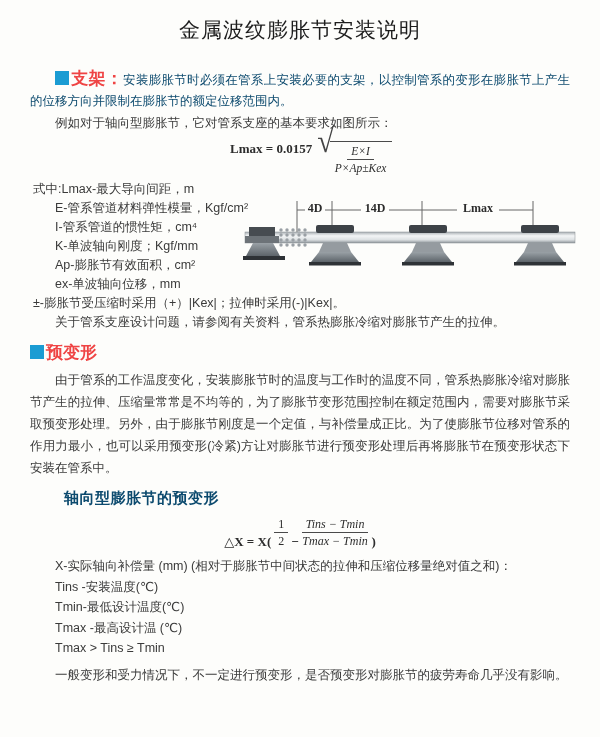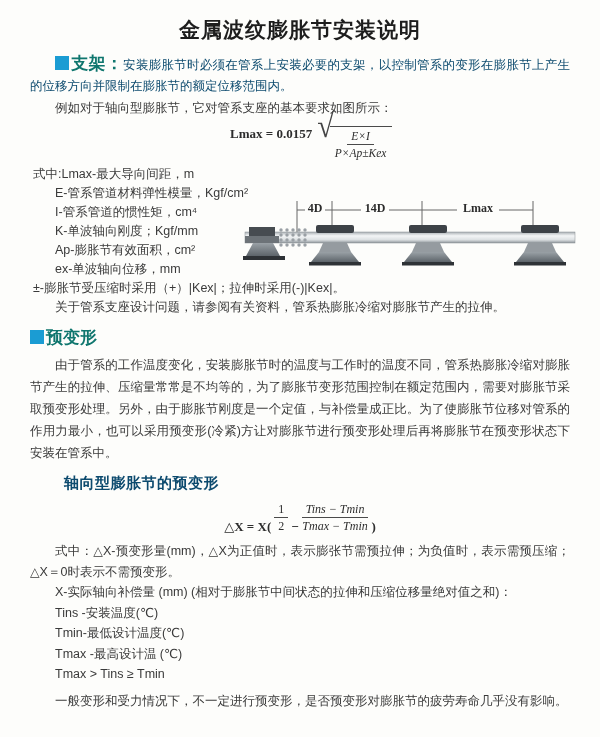--- a/index.html
+++ b/index.html
@@ -3,26 +3,26 @@
 <meta charset="utf-8">
 <style>
   html,body{margin:0;padding:0;}
   body{
     width:600px;height:737px;overflow:hidden;background:#fdfdfb;
     font-family:"Liberation Sans","DejaVu Sans",sans-serif;
     color:#3a3a3a;font-size:12.5px;position:relative;
   }
   .page{padding:12px 30px 0 30px;position:relative;}
   h1.title{
-    margin:4px 0 9px 0;text-align:center;color:#1d1d1d;
-    font-size:21px;font-weight:bold;letter-spacing:1px;
+    margin:4px 0 24px 0;text-align:center;color:#1d1d1d;
+    font-size:21px;font-weight:normal;letter-spacing:1px;
   }
   .para{line-height:21px;margin:0;text-align:justify;}
   .indent2{text-indent:2em;}
-  .sec-head{color:#0f766e;font-size:17px;font-weight:bold;}
+  .sec-head{color:#ef4444;font-size:17px;font-weight:bold;}
   .bullet{
     display:inline-block;width:14px;height:14px;background:#1b9cd3;
     vertical-align:-1px;margin-right:2px;
   }
   .support-lead{line-height:21px;margin:2px 0 0 0;text-align:justify;}
   .support-lead .lead-text{color:#0c4a6e;}
   .example-line{margin:1px 0 0 0;line-height:21px;text-indent:2em;}
 
   
   .formula{font-family:"Liberation Serif","DejaVu Serif",serif;color:#2d2d2d;}
@@ -102,21 +102,20 @@
     </span>
     <span class="ftok">−</span>
     <span class="frac">
       <span class="fnum">Tins − Tmin</span>
       <span class="fden">Tmax − Tmin</span>
     </span>
     <span class="ftok">)</span>
   </div>
 
   <div class="axial-lines">
-    <p class="para indent2">式中：△X-预变形量(mm)，△X为正值时，表示膨张节需预拉伸；为负值时，表示需预压缩；△X＝0时表示不需预变形。</p>
     <p class="plain-line">X-实际轴向补偿量 (mm) (相对于膨胀节中间状态的拉伸和压缩位移量绝对值之和)：</p>
     <p class="plain-line">Tins -安装温度(℃)</p>
     <p class="plain-line">Tmin-最低设计温度(℃)</p>
     <p class="plain-line">Tmax -最高设计温 (℃)</p>
     <p class="plain-line">Tmax &gt; Tins ≥ Tmin</p>
     <p class="final-line">一般变形和受力情况下，不一定进行预变形，是否预变形对膨胀节的疲劳寿命几乎没有影响。</p>
   </div>
 
 </div>
 

